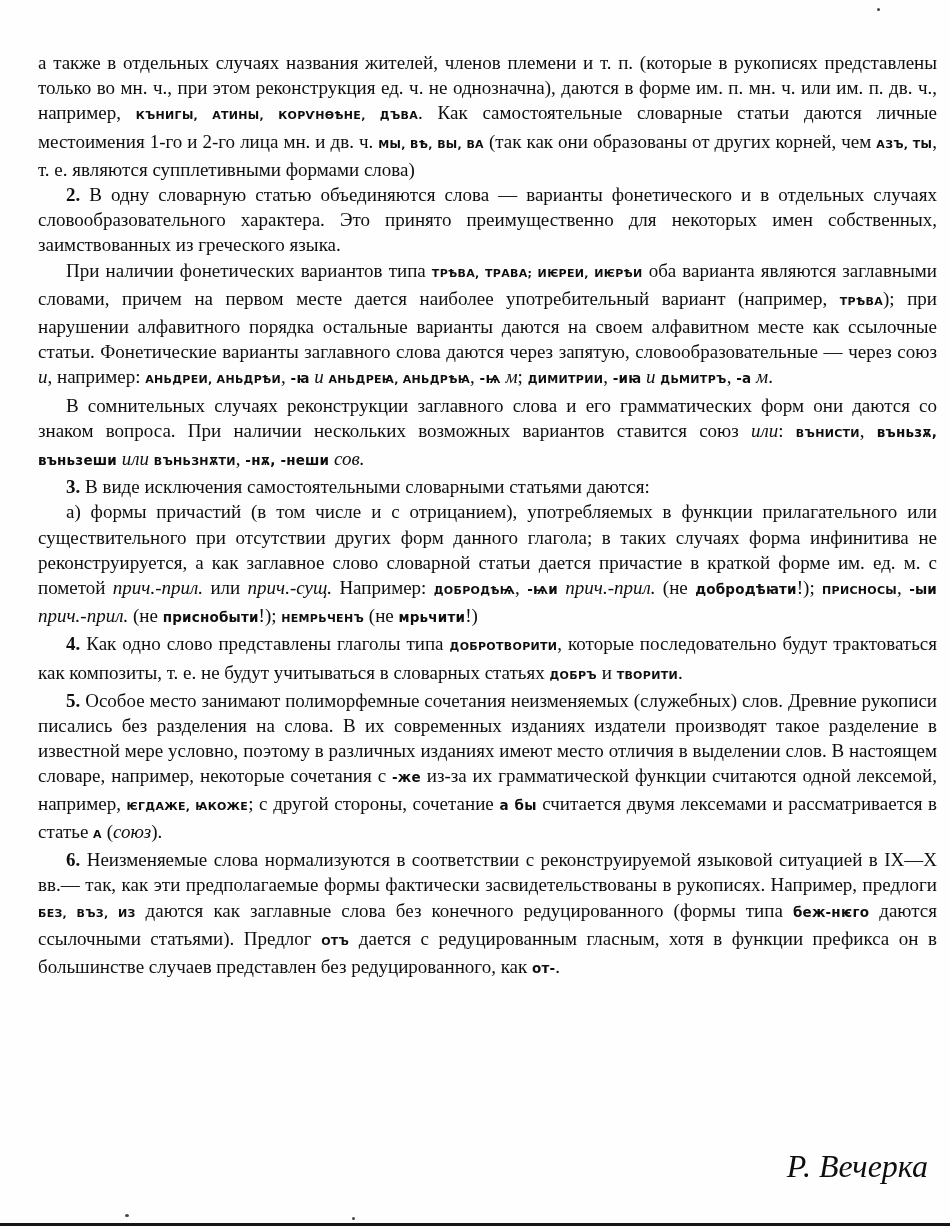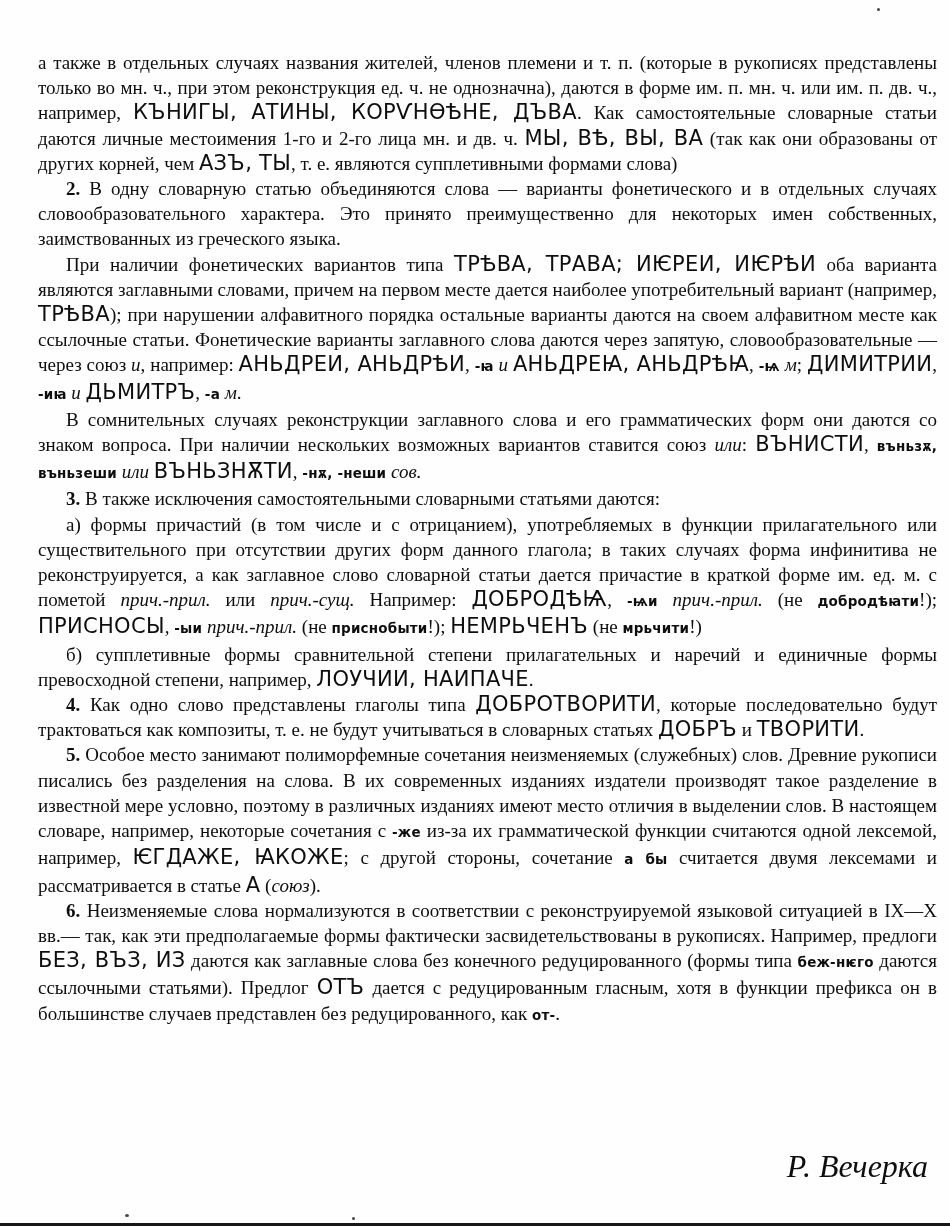--- a/index.html
+++ b/index.html
@@ -29,22 +29,22 @@
     line-height: 25.2px;
     text-align: justify;
     text-indent: 28px;
   }
   .para.noindent { text-indent: 0; }
   .r-n { }
   .r-b { font-weight: bold; }
   .r-i { font-style: italic; }
   .r-ocs {
     font-family: "DejaVu Sans", "DejaVu Serif", sans-serif;
-    font-weight: normal;
-    font-size: 21px;
+    font-weight: bold;
+    font-size: 11px;
     letter-spacing: 0.3px;
   }
   .r-osm {
     font-family: "DejaVu Sans", "DejaVu Serif", sans-serif;
     font-weight: bold;
     font-size: 13.5px;
     letter-spacing: 0.2px;
   }
   .signature {
     position: absolute;
@@ -73,23 +73,22 @@
 </style>
 </head>
 <body>
 
 <main class="page">
   <article class="text-block" id="text-block">
       <p class="para noindent"><span class="r-n">а также в отдельных случаях названия жителей, членов племени и т. п. (которые в рукописях представлены только во мн. ч., при этом реконструкция ед. ч. не однозначна), даются в форме им. п. мн. ч. или им. п. дв. ч., например, </span><span class="r-ocs">КЪНИГЫ, АТИНЫ, КОРѴНѲѢНЕ, ДЪВА</span><span class="r-n">. Как самостоятельные словарные статьи даются личные местоимения 1-го и 2-го лица мн. и дв. ч. </span><span class="r-ocs">МЫ, ВѢ, ВЫ, ВА</span><span class="r-n"> (так как они образованы от других корней, чем </span><span class="r-ocs">АЗЪ, ТЫ</span><span class="r-n">, т. е. являются супплетивными формами слова)</span></p>
       <p class="para"><span class="r-b">2.</span><span class="r-n"> В одну словарную статью объединяются слова — варианты фонетического и в отдельных случаях словообразовательного характера. Это принято преимущественно для некоторых имен собственных, заимствованных из греческого языка.</span></p>
       <p class="para"><span class="r-n">При наличии фонетических вариантов типа </span><span class="r-ocs">ТРѢВА, ТРАВА; ИѤРЕИ, ИѤРѢИ</span><span class="r-n"> оба варианта являются заглавными словами, причем на первом месте дается наиболее употребительный вариант (например, </span><span class="r-ocs">ТРѢВА</span><span class="r-n">); при нарушении алфавитного порядка остальные варианты даются на своем алфавитном месте как ссылочные статьи. Фонетические варианты заглавного слова даются через запятую, словообразовательные — через союз </span><span class="r-i">и</span><span class="r-n">, например: </span><span class="r-ocs">АНЬДРЕИ, АНЬДРѢИ</span><span class="r-n">, </span><span class="r-osm">-ꙗ</span><span class="r-i"> и </span><span class="r-ocs">АНЬДРЕꙖ, АНЬДРѢꙖ</span><span class="r-n">, </span><span class="r-osm">-ѩ</span><span class="r-i"> м</span><span class="r-n">; </span><span class="r-ocs">ДИМИТРИИ</span><span class="r-n">, </span><span class="r-osm">-иꙗ</span><span class="r-i"> и </span><span class="r-ocs">ДЬМИТРЪ</span><span class="r-n">, </span><span class="r-osm">-а</span><span class="r-i"> м</span><span class="r-n">.</span></p>
       <p class="para"><span class="r-n">В сомнительных случаях реконструкции заглавного слова и его грамматических форм они даются со знаком вопроса. При наличии нескольких возможных вариантов ставится союз </span><span class="r-i">или</span><span class="r-n">: </span><span class="r-ocs">ВЪНИСТИ</span><span class="r-n">, </span><span class="r-osm">въньзѫ, въньзеши</span><span class="r-i"> или </span><span class="r-ocs">ВЪНЬЗНѪТИ</span><span class="r-n">, </span><span class="r-osm">-нѫ, -неши</span><span class="r-i"> сов.</span></p>
-      <p class="para"><span class="r-b">3.</span><span class="r-n"> В также исключения самостоятельными словарными статьями даются:</span></p>
+      <p class="para"><span class="r-b">3.</span><span class="r-n"> В виде исключения самостоятельными словарными статьями даются:</span></p>
       <p class="para"><span class="r-n">а) формы причастий (в том числе и с отрицанием), употребляемых в функции прилагательного или существительного при отсутствии других форм данного глагола; в таких случаях форма инфинитива не реконструируется, а как заглавное слово словарной статьи дается причастие в краткой форме им. ед. м. с пометой </span><span class="r-i">прич.-прил.</span><span class="r-n"> или </span><span class="r-i">прич.-сущ.</span><span class="r-n"> Например: </span><span class="r-ocs">ДОБРОДѢѨ</span><span class="r-n">, </span><span class="r-osm">-ѩи</span><span class="r-i"> прич.-прил.</span><span class="r-n"> (не </span><span class="r-osm">добродѣꙗти</span><span class="r-n">!); </span><span class="r-ocs">ПРИСНОСЫ</span><span class="r-n">, </span><span class="r-osm">-ыи</span><span class="r-i"> прич.-прил.</span><span class="r-n"> (не </span><span class="r-osm">приснобыти</span><span class="r-n">!); </span><span class="r-ocs">НЕМРЬЧЕНЪ</span><span class="r-n"> (не </span><span class="r-osm">мрьчити</span><span class="r-n">!)</span></p>
-      <p class="para"><span class="r-n">б) супплетивные формы сравнительной степени прилагательных и наречий и единичные формы превосходной степени, например, </span><span class="r-ocs">ЛОУЧИИ, НАИПАЧЕ</span><span class="r-n">.</span></p>
       <p class="para"><span class="r-b">4.</span><span class="r-n"> Как одно слово представлены глаголы типа </span><span class="r-ocs">ДОБРОТВОРИТИ</span><span class="r-n">, которые последовательно будут трактоваться как композиты, т. е. не будут учитываться в словарных статьях </span><span class="r-ocs">ДОБРЪ</span><span class="r-n"> и </span><span class="r-ocs">ТВОРИТИ</span><span class="r-n">.</span></p>
       <p class="para"><span class="r-b">5.</span><span class="r-n"> Особое место занимают полиморфемные сочетания неизменяемых (служебных) слов. Древние рукописи писались без разделения на слова. В их современных изданиях издатели производят такое разделение в известной мере условно, поэтому в различных изданиях имеют место отличия в выделении слов. В настоящем словаре, например, некоторые сочетания с </span><span class="r-osm">-же</span><span class="r-n"> из-за их грамматической функции считаются одной лексемой, например, </span><span class="r-ocs">ѤГДАЖЕ, ꙖКОЖЕ</span><span class="r-n">; с другой стороны, сочетание </span><span class="r-osm">а бы</span><span class="r-n"> считается двумя лексемами и рассматривается в статье </span><span class="r-ocs">А</span><span class="r-n"> (</span><span class="r-i">союз</span><span class="r-n">).</span></p>
       <p class="para"><span class="r-b">6.</span><span class="r-n"> Неизменяемые слова нормализуются в соответствии с реконструируемой языковой ситуацией в IX—X вв.— так, как эти предполагаемые формы фактически засвидетельствованы в рукописях. Например, предлоги </span><span class="r-ocs">БЕЗ, ВЪЗ, ИЗ</span><span class="r-n"> даются как заглавные слова без конечного редуцированного (формы типа </span><span class="r-osm">беж-нѥго</span><span class="r-n"> даются ссылочными статьями). Предлог </span><span class="r-ocs">ОТЪ</span><span class="r-n"> дается с редуцированным гласным, хотя в функции префикса он в большинстве случаев представлен без редуцированного, как </span><span class="r-osm">от-</span><span class="r-n">.</span></p>
     </article>
 
   <div class="signature">Р. Вечерка</div>
 
   <div class="speck s1"></div>
   <div class="speck s2"></div>
   <div class="speck s3"></div>

